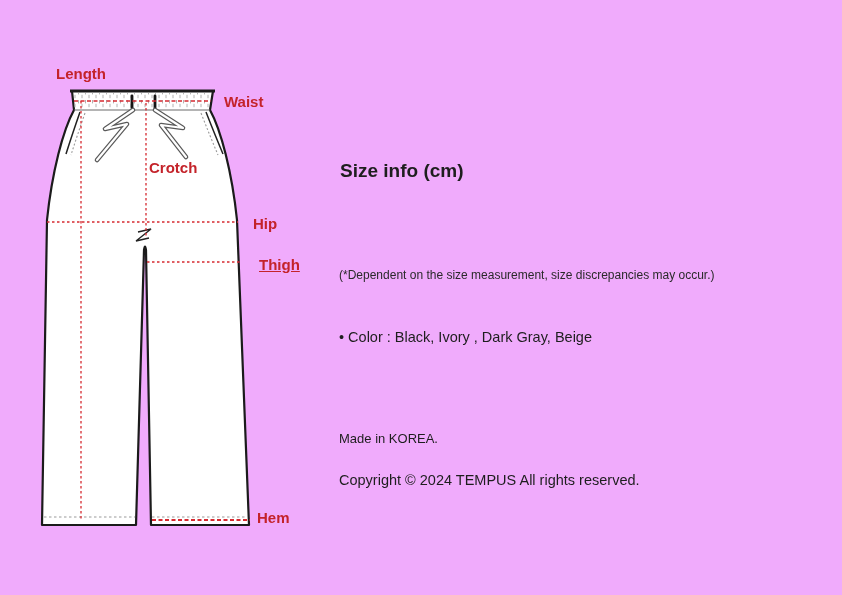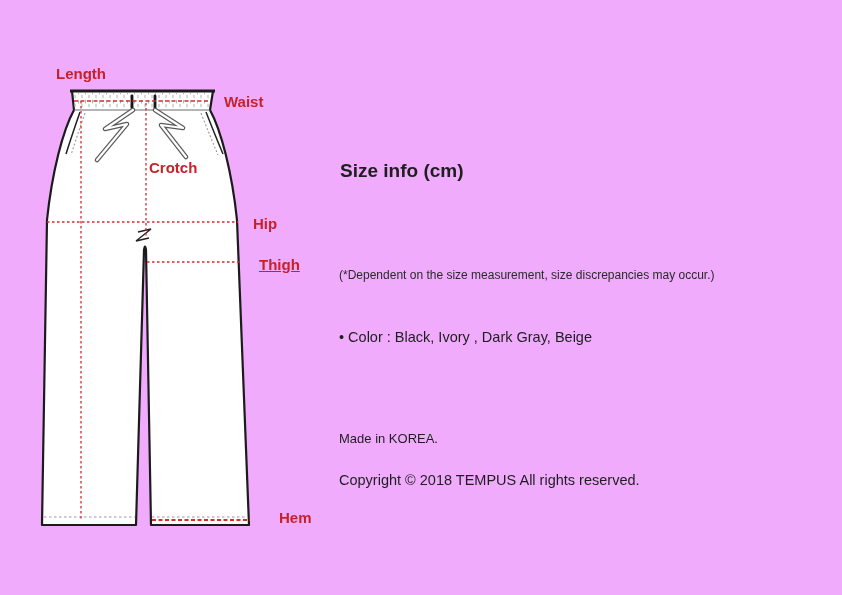--- a/index.html
+++ b/index.html
@@ -115,29 +115,29 @@
       <path d="M147,262 L241,262" stroke-width="1.3" stroke-dasharray="2.5,2.5"></path>
       <path d="M152,520 L250,520" stroke-width="1.8" stroke-dasharray="4,2.5"></path>
     </g>
   </svg>
 
   <div class="m-label" style="left:56px;top:66px;">Length</div>
   <div class="m-label" style="left:224px;top:94px;">Waist</div>
   <div class="m-label" style="left:149px;top:160px;text-align:center;">Crotch</div>
   <div class="m-label" style="left:253px;top:216px;">Hip</div>
   <div class="m-label" style="left:259px;top:257px;text-decoration:underline;">Thigh</div>
-  <div class="m-label" style="left:257px;top:510px;margin-left:22px;">Hem</div>
+  <div class="m-label" style="left:257px;top:510px;">Hem</div>
 
   <div class="abs info-title">Size info (cm)</div>
 
 
   <div class="abs notes">
     <div>(*Dependent on the size measurement, size discrepancies may occur.)</div>
   </div>
 
   <div class="abs color-line">• Color : Black, Ivory , Dark Gray, Beige</div>
 
 
   <div class="abs made-line">Made in KOREA.</div>
 
-  <div class="abs copyright-line">Copyright © 2018 TEMPUS All rights reserved.</div>
+  <div class="abs copyright-line">Copyright © 2024 TEMPUS All rights reserved.</div>
 
 </div>
 
 </body></html>

